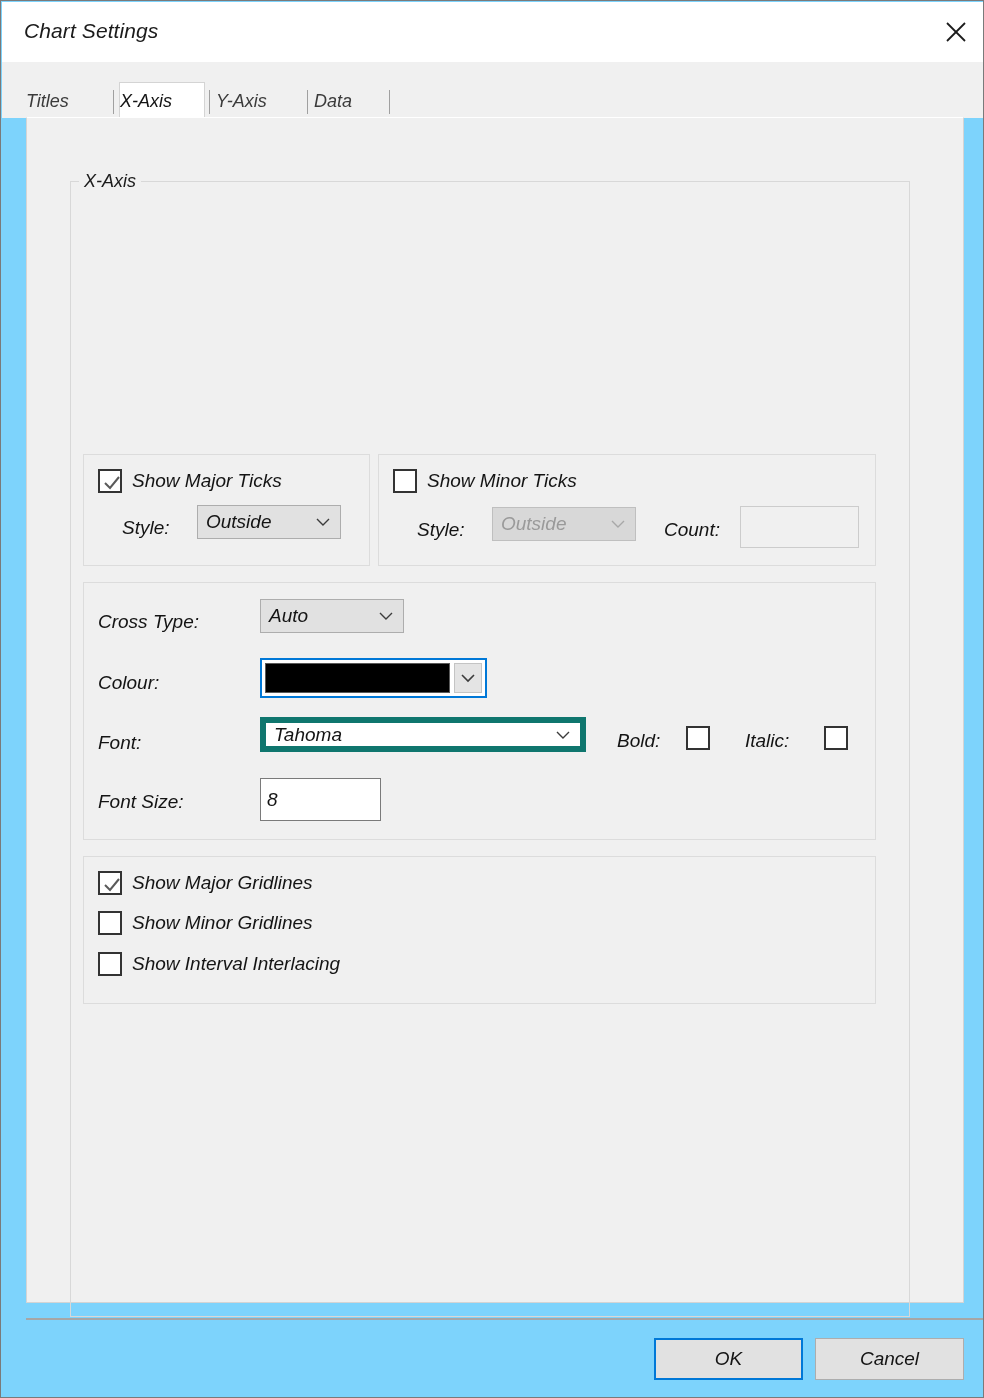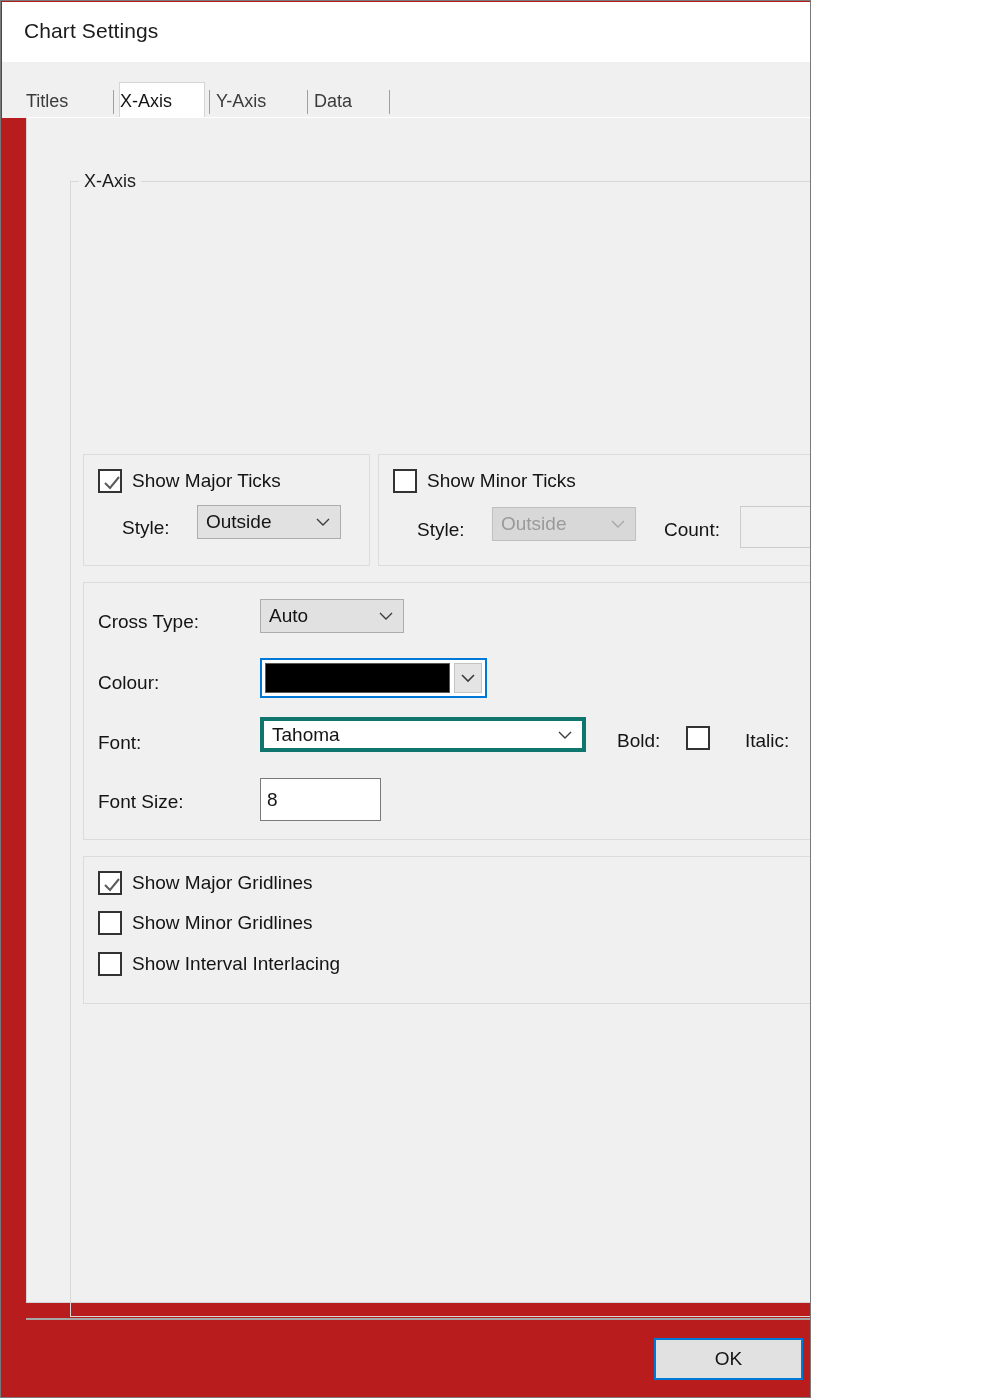--- a/index.html
+++ b/index.html
@@ -10,26 +10,27 @@
   body {
     width: 984px;
     height: 1398px;
     font-family: "Liberation Sans", sans-serif;
     -webkit-font-smoothing: antialiased;
   }
 
   
   #window {
     position: relative;
-    width: 811px;
+    width: 984px;
     height: 1398px;
     box-sizing: border-box;
     border: 1px solid #7a7a7a;
-    background: #b91c1c;
+    background: #7dd3fc;
     overflow: hidden;
+    font-style: italic;
   }
 
   
   #titlebar {
     position: absolute;
     left: 1px; top: 1px;
     width: 982px; height: 60px;
     background: #ffffff;
   }
   #title-text {
@@ -192,21 +193,21 @@
     top: 50%;
     transform: translateY(-50%);
     display: block;
   }
   .combo.disabled { border: 1px solid #bfbfbf; background: #d8d8d8; }
   .combo.disabled .combo-text { color: #9a9a9a; }
 
   
   .combo.white {
     background: #ffffff;
-    border: 4px solid #0f766e;
+    border: 6px solid #0f766e;
   }
 
   
   #colour-combo {
     position: absolute;
     box-sizing: border-box;
     border: 2px solid #0078d7;
     background: #ffffff;
     padding: 3px;
     display: flex;

